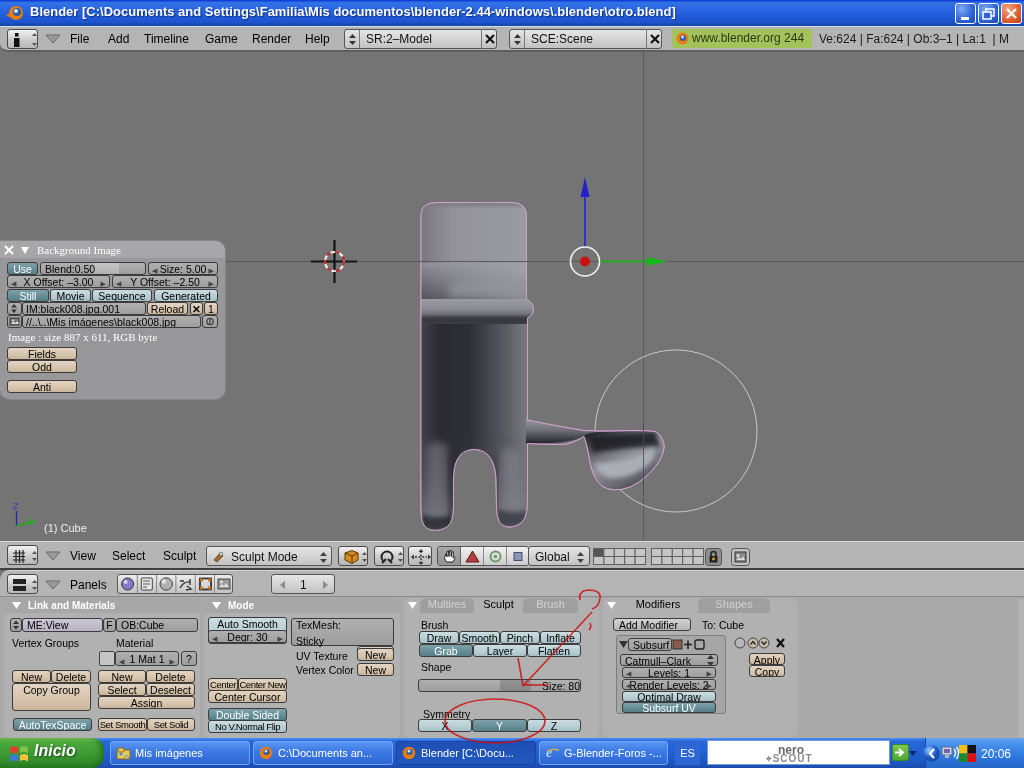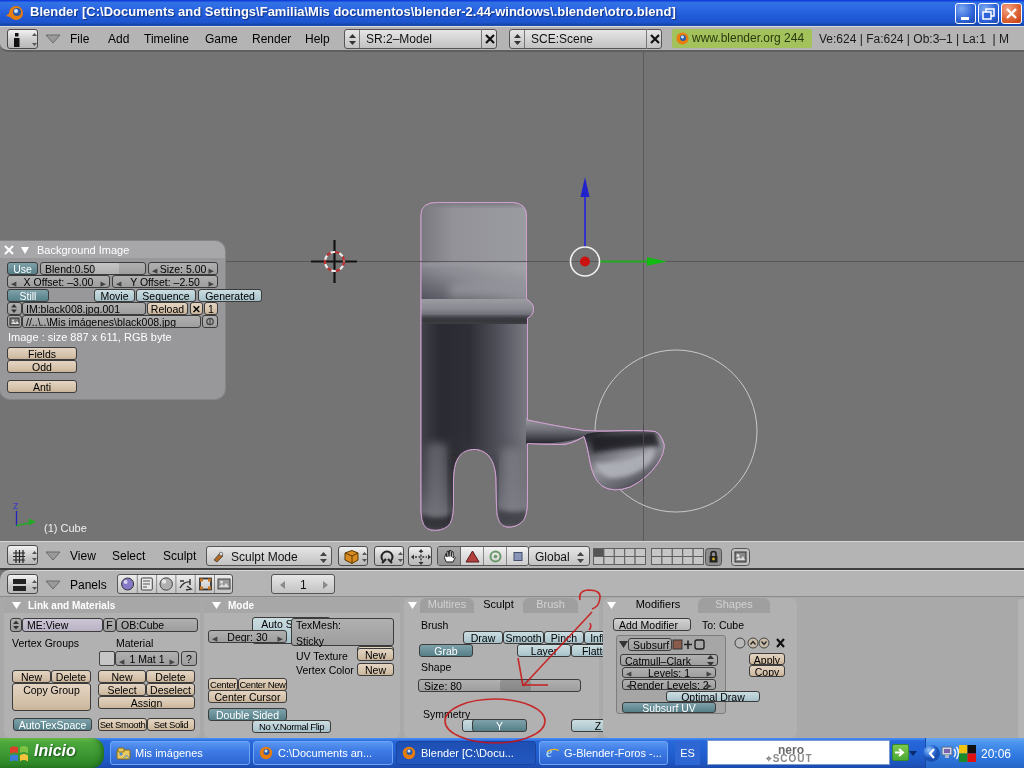--- a/index.html
+++ b/index.html
@@ -30,25 +30,25 @@
 #viewport { left:0; top:52px; width:1024px; height:489px; background:#747474; }
 
 
 #bgpanel { left:0px; top:241px; width:225px; height:158px; background:#98989b; border-radius:0 10px 10px 10px; box-shadow:0 0 0 1px #868689; }
 #bgpanelhdr { left:0; top:0; width:225px; height:17px; background:#a7a7aa; border-radius:0 10px 0 0; }
 .bbtn { position:absolute; font-size:10.5px; text-align:center; color:#000; border:1px solid #3c3c3c; border-radius:3px; line-height:12px; white-space:nowrap; overflow:hidden; }
 .al,.ar { position:absolute; font-size:7px; color:#444; font-style:normal; top:2px; }
 .al { left:3px; } .ar { right:3px; }
 .f10 { font-size:9.5px !important; letter-spacing:-0.4px; }
 .beige { background:linear-gradient(180deg,#E3D4C2,#D4C1A9 70%,#C9B499); }
-.cyan  { background:linear-gradient(180deg,#CBDDE0,#B3CBD2 70%,#A6BEC6);margin-left:44px; }
+.cyan  { background:linear-gradient(180deg,#CBDDE0,#B3CBD2 70%,#A6BEC6); }
 .tealon{ background:linear-gradient(180deg,#7FA2AA,#618992 70%,#567F88); color:#fff; }
 .gfield{ background:linear-gradient(180deg,#B0B0B0,#9E9E9E); }
 .lfield{ background:linear-gradient(180deg,#CCC6D6,#B8B2C4); }
-.wlabel{ position:absolute; color:#fff; font-size:11px; }
+.wlabel{ position:absolute; color:#fff; font-size:11px;font-family:Liberation Serif, serif; }
 .klabel{ position:absolute; color:#000; font-size:10.5px; }
 
 
 #vhdr { left:0; top:541px; width:1024px; height:29px; background:#B4B4B4; border-top:1px solid #D6D6D6; border-bottom:2px solid #3f3f3f; }
 
 
 #bhdr { left:0; top:570px; width:1024px; height:27px; background:#B4B4B4; border-top:1px solid #D6D6D6; border-radius:10px 0 0 0; border-bottom:1px solid #8a8a8a; }
 
 
 #bwin { left:0; top:597px; width:1024px; height:141px; background:#A9A9A9; }
@@ -566,21 +566,21 @@
     <div class="tab taboff" style="left:119px;width:55px">Brush</div>
     <div class="klabel" style="left:17px;top:21px">Brush</div>
     <div class="bbtn cyan" style="left:15px;top:33px;width:40px;height:13px">Draw</div>
     <div class="bbtn cyan" style="left:55px;top:33px;width:41px;height:13px">Smooth</div>
     <div class="bbtn cyan" style="left:96px;top:33px;width:40px;height:13px">Pinch</div>
     <div class="bbtn cyan" style="left:136px;top:33px;width:41px;height:13px">Inflate</div>
     <div class="bbtn tealon" style="left:15px;top:46px;width:54px;height:13px">Grab</div>
     <div class="bbtn cyan" style="left:69px;top:46px;width:54px;height:13px">Layer</div>
     <div class="bbtn cyan" style="left:123px;top:46px;width:54px;height:13px">Flatten</div>
     <div class="klabel" style="left:17px;top:63px">Shape</div>
-    <div class="bbtn gfield" style="left:14px;top:81px;width:163px;height:13px;text-align:left;padding-left:5px">Size: 80</div>
+    <div class="bbtn gfield" style="left:14px;top:81px;width:163px;height:13px;text-align:right;padding-left:5px">Size: 80</div>
     <div class="abs" style="left:96px;top:82px;width:31px;height:11px;background:linear-gradient(180deg,#939393,#878787);border-radius:2px"></div>
     <div class="klabel" style="left:19px;top:110px">Symmetry</div>
     <div class="bbtn cyan" style="left:14px;top:121px;width:54px;height:13px">X</div>
     <div class="bbtn tealon" style="left:68px;top:121px;width:55px;height:13px">Y</div>
     <div class="bbtn cyan" style="left:123px;top:121px;width:54px;height:13px">Z</div>
   </div>
 
   <div class="panel" style="left:603px;top:1px;width:194px;height:140px">
     <svg class="abs" style="left:4px;top:4px" width="10" height="8">
         <path d="M0 0 L9 0 L4.5 7 Z" fill="#fff"></path>

